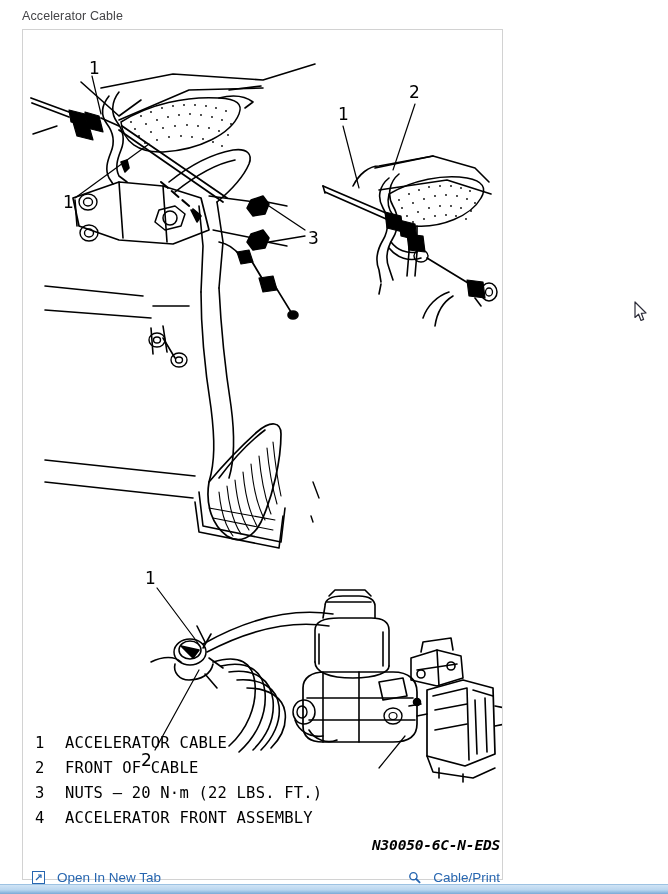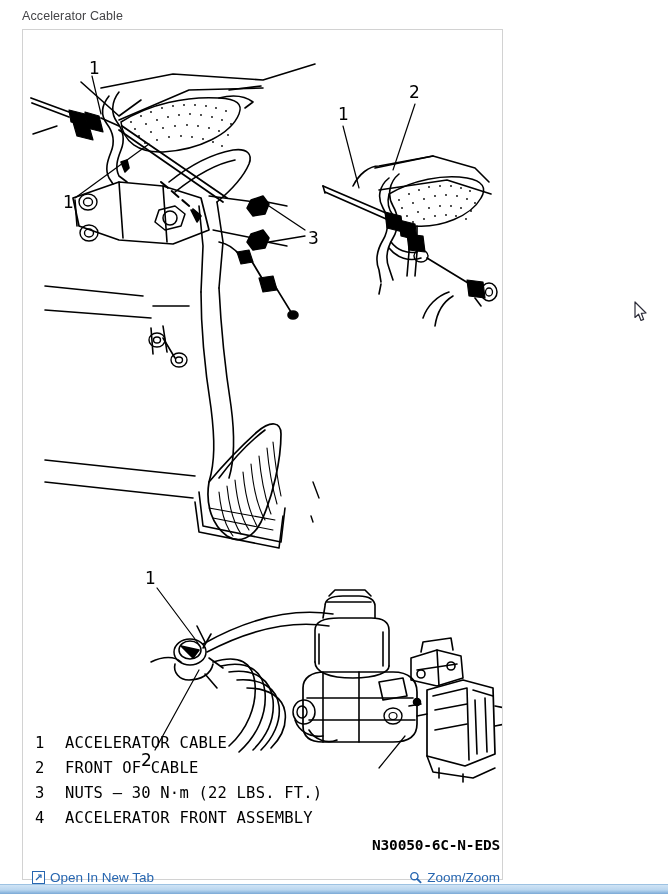--- a/index.html
+++ b/index.html
@@ -78,35 +78,36 @@
   #figure-code {
     position: absolute;
     right: 2px;
     bottom: 26px;
     font-family: "DejaVu Sans Mono", monospace;
     font-size: 14.5px;
     font-weight: bold;
     color: #000000;
     letter-spacing: -0.2px;
     white-space: nowrap;
+    font-style: italic;
   }
 
   
   #action-bar {
     position: absolute;
     left: 23px;
     top: 866px;
     width: 479px;
     height: 26px;
   }
   .action-link {
     position: absolute;
     display: flex;
     align-items: center;
-    gap: 5px;
+    gap: 12px;
     font-size: 13.5px;
     color: #2766b0;
     cursor: pointer;
     white-space: nowrap;
     top: 4px;
   }
   #open-new-tab-link { left: 9px; }
   #zoom-print-link { right: 2px; }
   .action-icon {
     width: 13px;
@@ -478,21 +479,21 @@
       <div class="legend-row">
         <span class="legend-num">1</span>
         <span class="legend-label">ACCELERATOR CABLE</span>
       </div>
       <div class="legend-row">
         <span class="legend-num">2</span>
         <span class="legend-label">FRONT OF CABLE</span>
       </div>
       <div class="legend-row">
         <span class="legend-num">3</span>
-        <span class="legend-label">NUTS – 30 N·m (22 LBS. FT.)</span>
+        <span class="legend-label">NUTS – 20 N·m (22 LBS. FT.)</span>
       </div>
       <div class="legend-row">
         <span class="legend-num">4</span>
         <span class="legend-label">ACCELERATOR FRONT ASSEMBLY</span>
       </div>
     </div>
 
     <div id="figure-code">N30050-6C-N-EDS</div>
   </div>
 
@@ -509,21 +510,21 @@
       <span>Open In New Tab</span>
     </div>
 
     <div class="action-link" id="zoom-print-link">
       <span class="action-icon">
         <svg viewBox="0 0 13 13" width="13" height="13">
           <circle cx="5.4" cy="5.2" r="3.6" fill="none" stroke="#2766b0" stroke-width="1.4"></circle>
           <path d="M8.2 8 L11.6 11.4" stroke="#2766b0" stroke-width="1.8" fill="none" stroke-linecap="round"></path>
         </svg>
       </span>
-      <span>Zoom/Zoom</span>
+      <span>Cable/Print</span>
     </div>
 
   </div>
 
   <div id="bottom-strip"></div>
 
   <svg id="mouse-cursor" viewBox="0 0 14 21">
     <path d="M1 1 L1 16.5 L4.6 13.2 L7 19.5 L9.6 18.4 L7.3 12.3 L12 12 Z" fill="#ffffff" stroke="#2b2b38" stroke-width="1.2" stroke-linejoin="round"></path>
   </svg>
 

